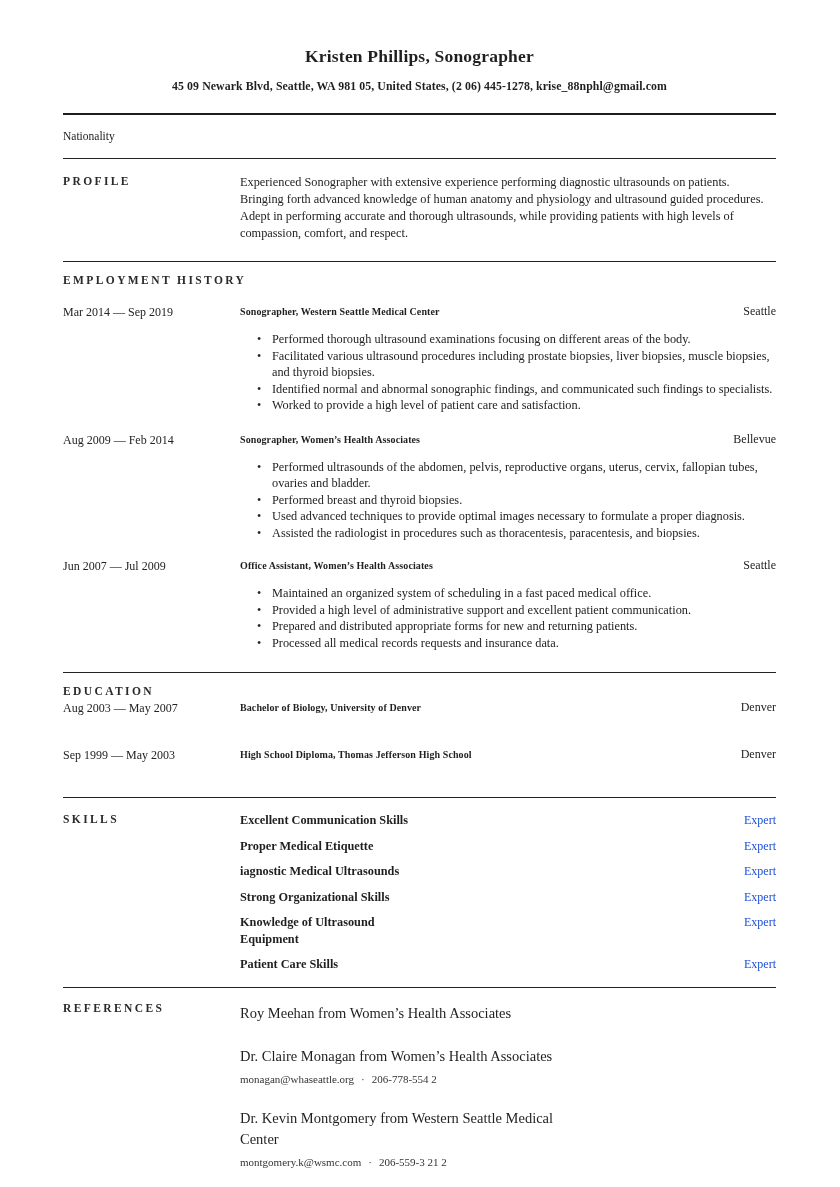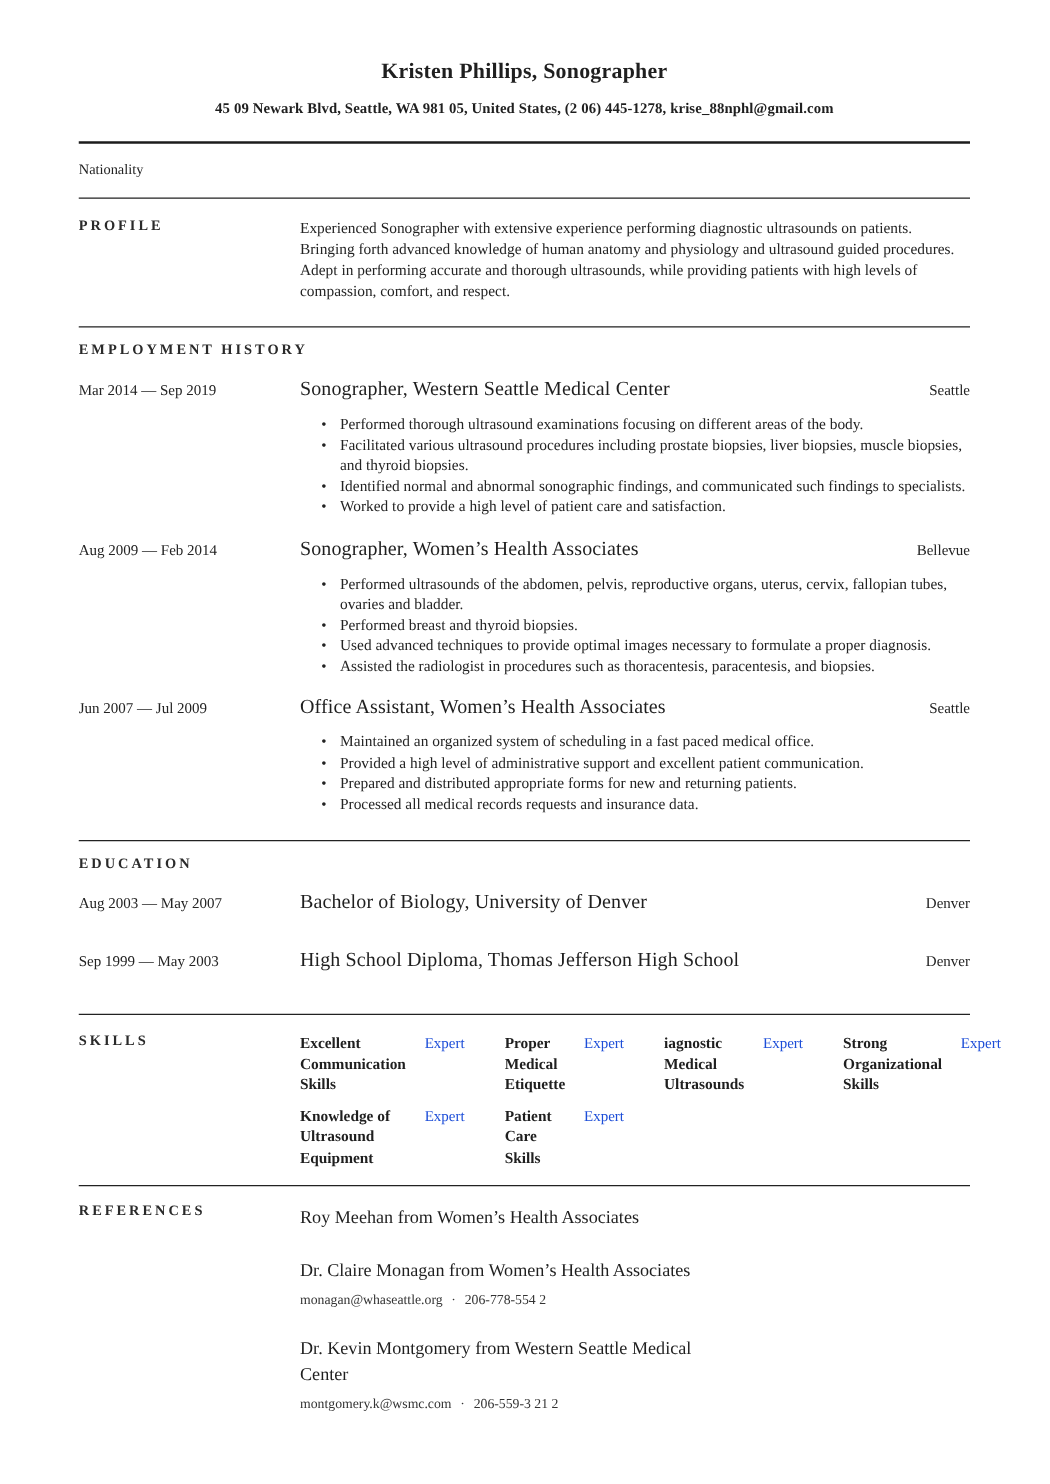--- a/index.html
+++ b/index.html
@@ -88,23 +88,23 @@
   .entry.first { margin-top: 15px; }
   .entry-dates {
     font-size: 12px;
     line-height: 15px;
     padding-top: 2px;
     color: #232323;
     white-space: nowrap;
   }
   .entry-head { display: flex; justify-content: space-between; align-items: baseline; }
   .entry-title {
-    font-size: 16px;
+    font-size: 10px;
     line-height: 17px;
-    font-weight: 400;
+    font-weight: 700;
     letter-spacing: 0.1px;
   }
   .entry-loc {
     font-size: 12px;
     line-height: 15px;
     font-weight: 400;
     color: #232323;
     margin-left: 12px;
     white-space: nowrap;
   }
@@ -117,31 +117,31 @@
     color: #232323;
   }
   .bullets li::before {
     content: "\2022";
     position: absolute;
     left: 17px;
     top: 0px;
     font-size: 12px;
     color: #232323;
   }
-  .edu-entry { margin-top: 14px; }
+  .edu-entry { }
   .edu-entry + .edu-entry { margin-top: 30px; align-items: flex-end; }
 
   
   .skills-section {
     border-top: 1.5px solid #222222;
     padding: 14px 0 14px 0;
   }
   .skills-grid {
     display: grid;
-    grid-template-columns: 1fr 1fr 1fr 1fr;
+    grid-template-columns: 1fr;
     column-gap: 32px;
     row-gap: 9px;
   }
   .skill {
     display: flex;
     justify-content: space-between;
     align-items: flex-start;
   }
   .skill-name {
     font-size: 12.3px;

